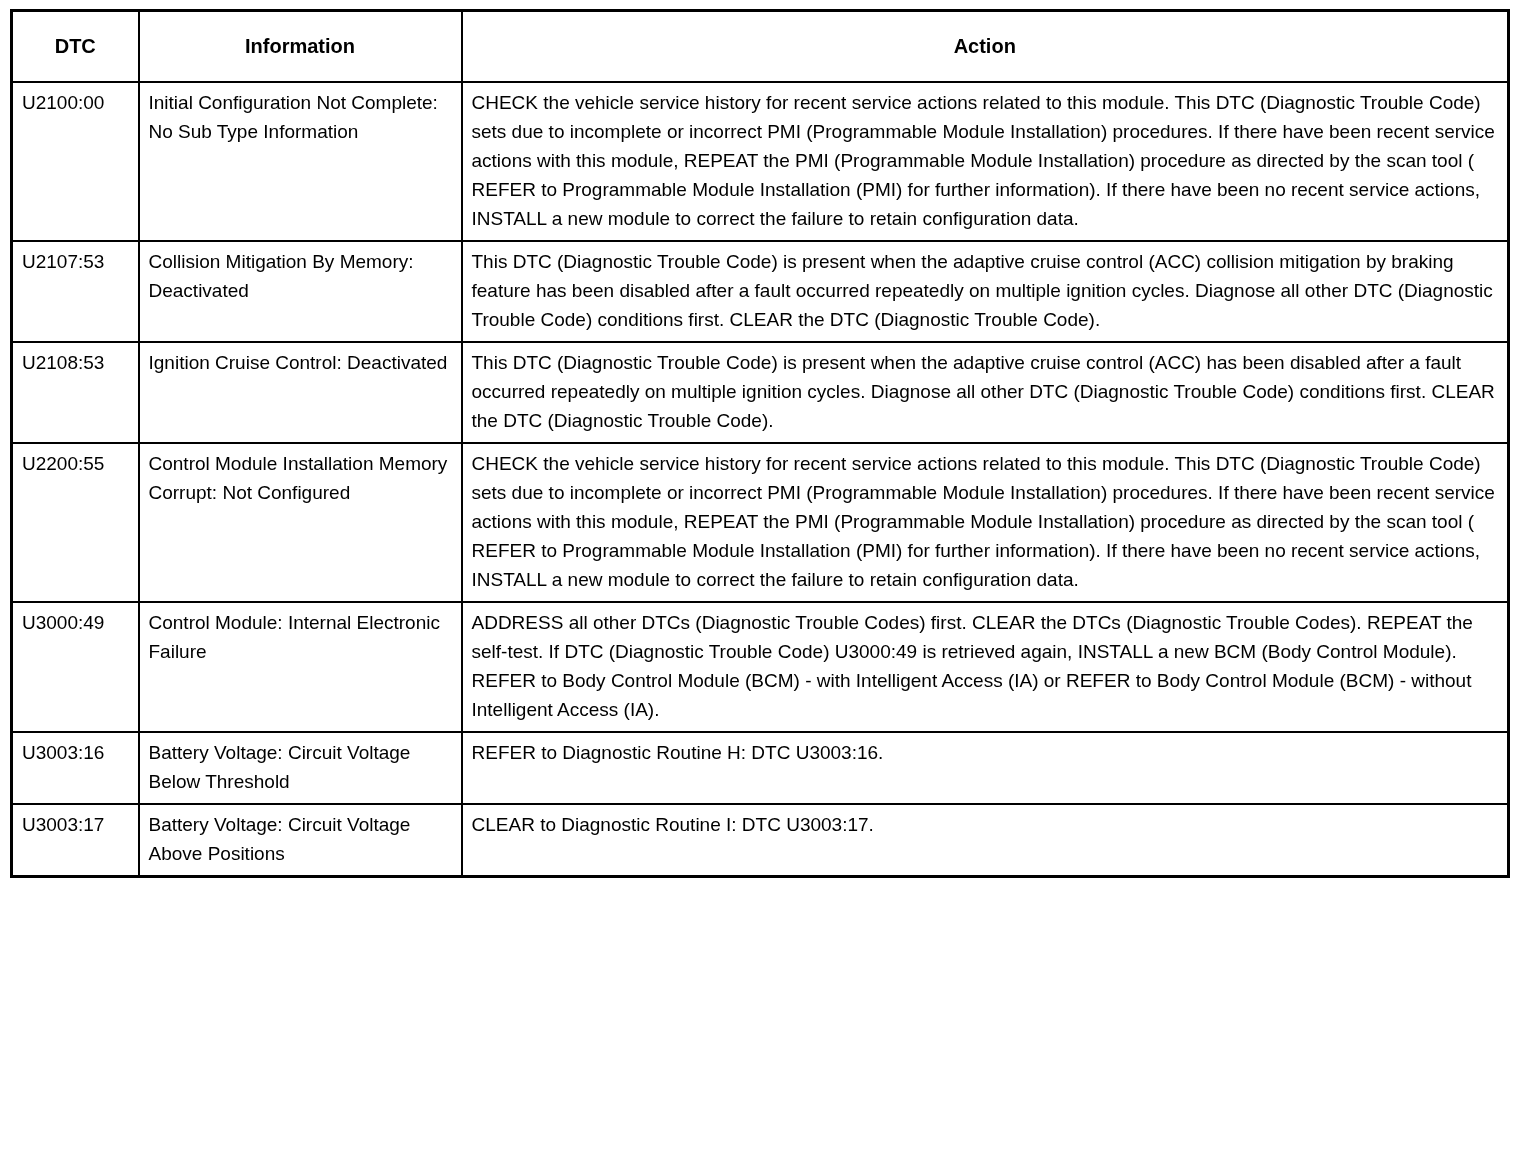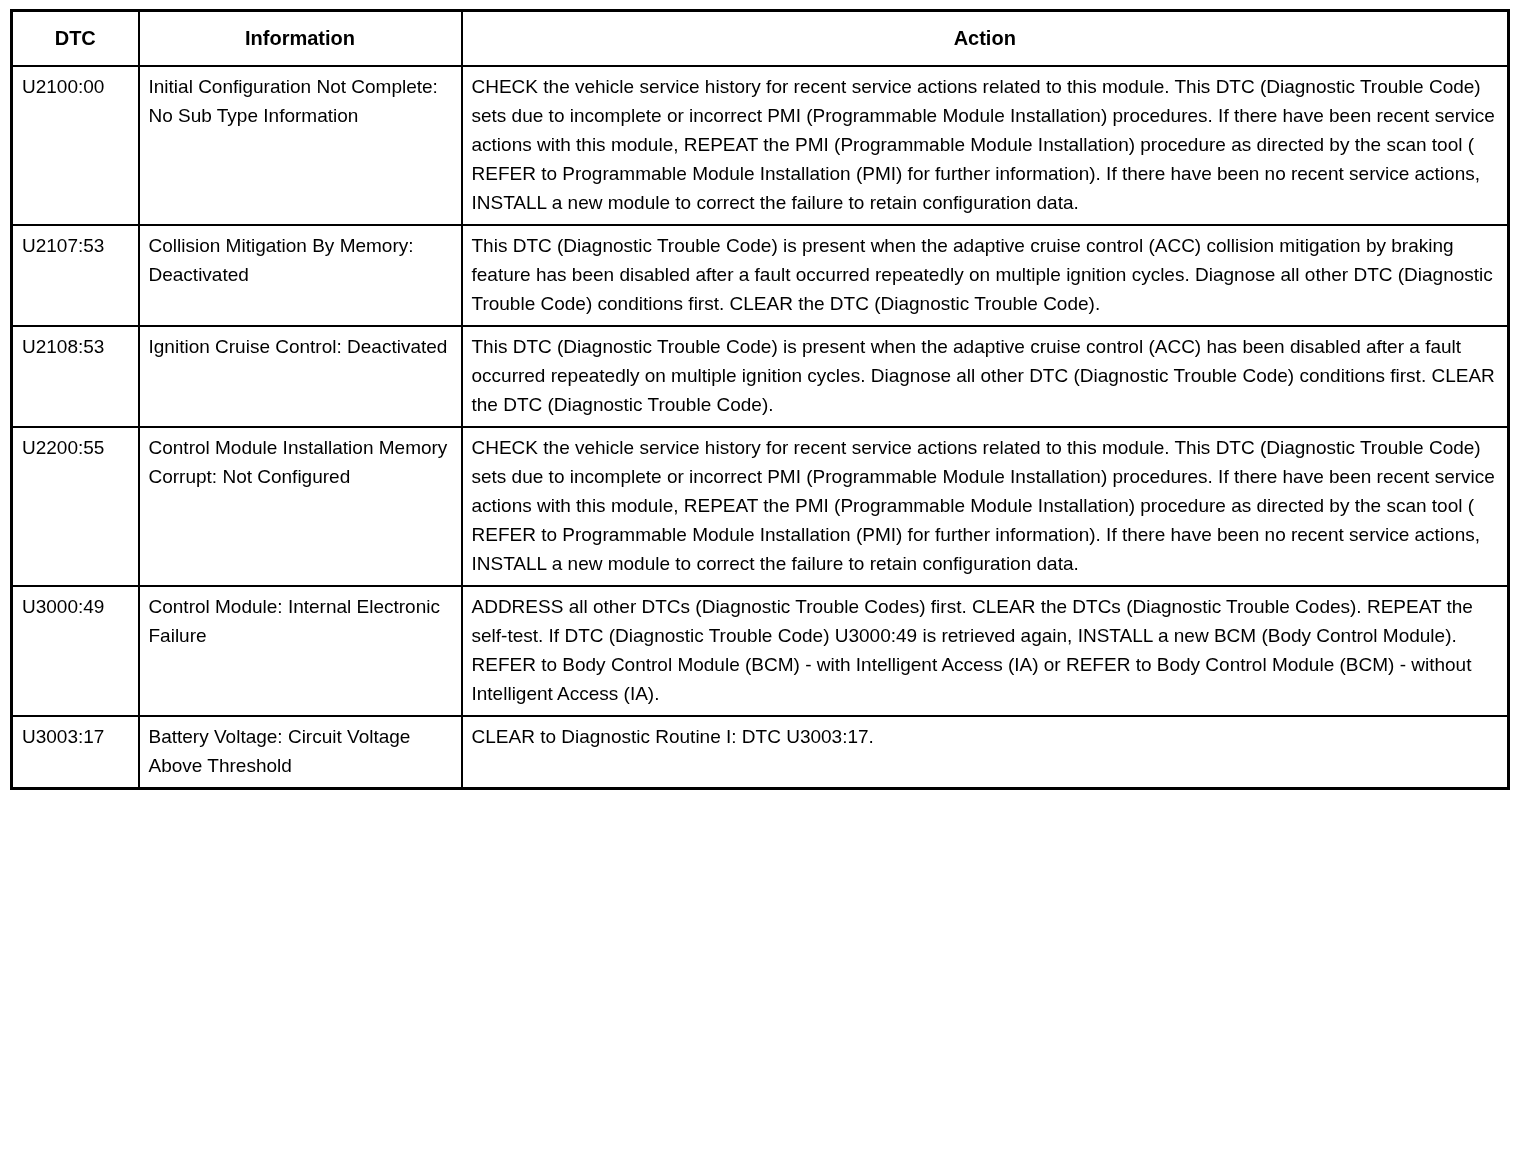--- a/index.html
+++ b/index.html
@@ -29,21 +29,21 @@
     font-size: 19px;
     line-height: 29px;
     padding: 5px 9px 7px 9px;
     word-wrap: break-word;
   }
   table.dtc-table th {
     text-align: center;
     vertical-align: middle;
     font-weight: bold;
     font-size: 20px;
-    padding: 12px 8px;
+    padding: 20px 8px;
   }
   col.col-dtc { width: 127px; }
   col.col-desc { width: 323px; }
   col.col-action { width: auto; }
   td.cell-dtc { white-space: nowrap; margin-top: 16px; }
 </style>
 </head>
 <body>
 
 <div class="page">
@@ -84,22 +84,27 @@
     <td class="cell-desc">Control Module Installation Memory Corrupt: Not Configured</td>
     <td class="cell-action">CHECK the vehicle service history for recent service actions related to this module. This DTC (Diagnostic Trouble Code) sets due to incomplete or incorrect PMI (Programmable Module Installation) procedures. If there have been recent service actions with this module, REPEAT the PMI (Programmable Module Installation) procedure as directed by the scan tool ( REFER to Programmable Module Installation (PMI) for further information). If there have been no recent service actions, INSTALL a new module to correct the failure to retain configuration data.</td>
   </tr>
 
   <tr>
     <td class="cell-dtc">U3000:49</td>
     <td class="cell-desc">Control Module: Internal Electronic Failure</td>
     <td class="cell-action">ADDRESS all other DTCs (Diagnostic Trouble Codes) first. CLEAR the DTCs (Diagnostic Trouble Codes). REPEAT the self-test. If DTC (Diagnostic Trouble Code) U3000:49 is retrieved again, INSTALL a new BCM (Body Control Module). REFER to Body Control Module (BCM) - with Intelligent Access (IA) or REFER to Body Control Module (BCM) - without Intelligent Access (IA).</td>
   </tr>
 
+  <tr>
+    <td class="cell-dtc">U3003:16</td>
+    <td class="cell-desc">Battery Voltage: Circuit Voltage Below Threshold</td>
+    <td class="cell-action">REFER to Diagnostic Routine H: DTC U3003:16.</td>
+  </tr>
 
   <tr>
     <td class="cell-dtc">U3003:17</td>
-    <td class="cell-desc">Battery Voltage: Circuit Voltage Above Threshold</td>
+    <td class="cell-desc">Battery Voltage: Circuit Voltage Above Positions</td>
     <td class="cell-action">CLEAR to Diagnostic Routine I: DTC U3003:17.</td>
   </tr>
 
 </tbody>
   </table>
 </div>
 
 </body></html>

